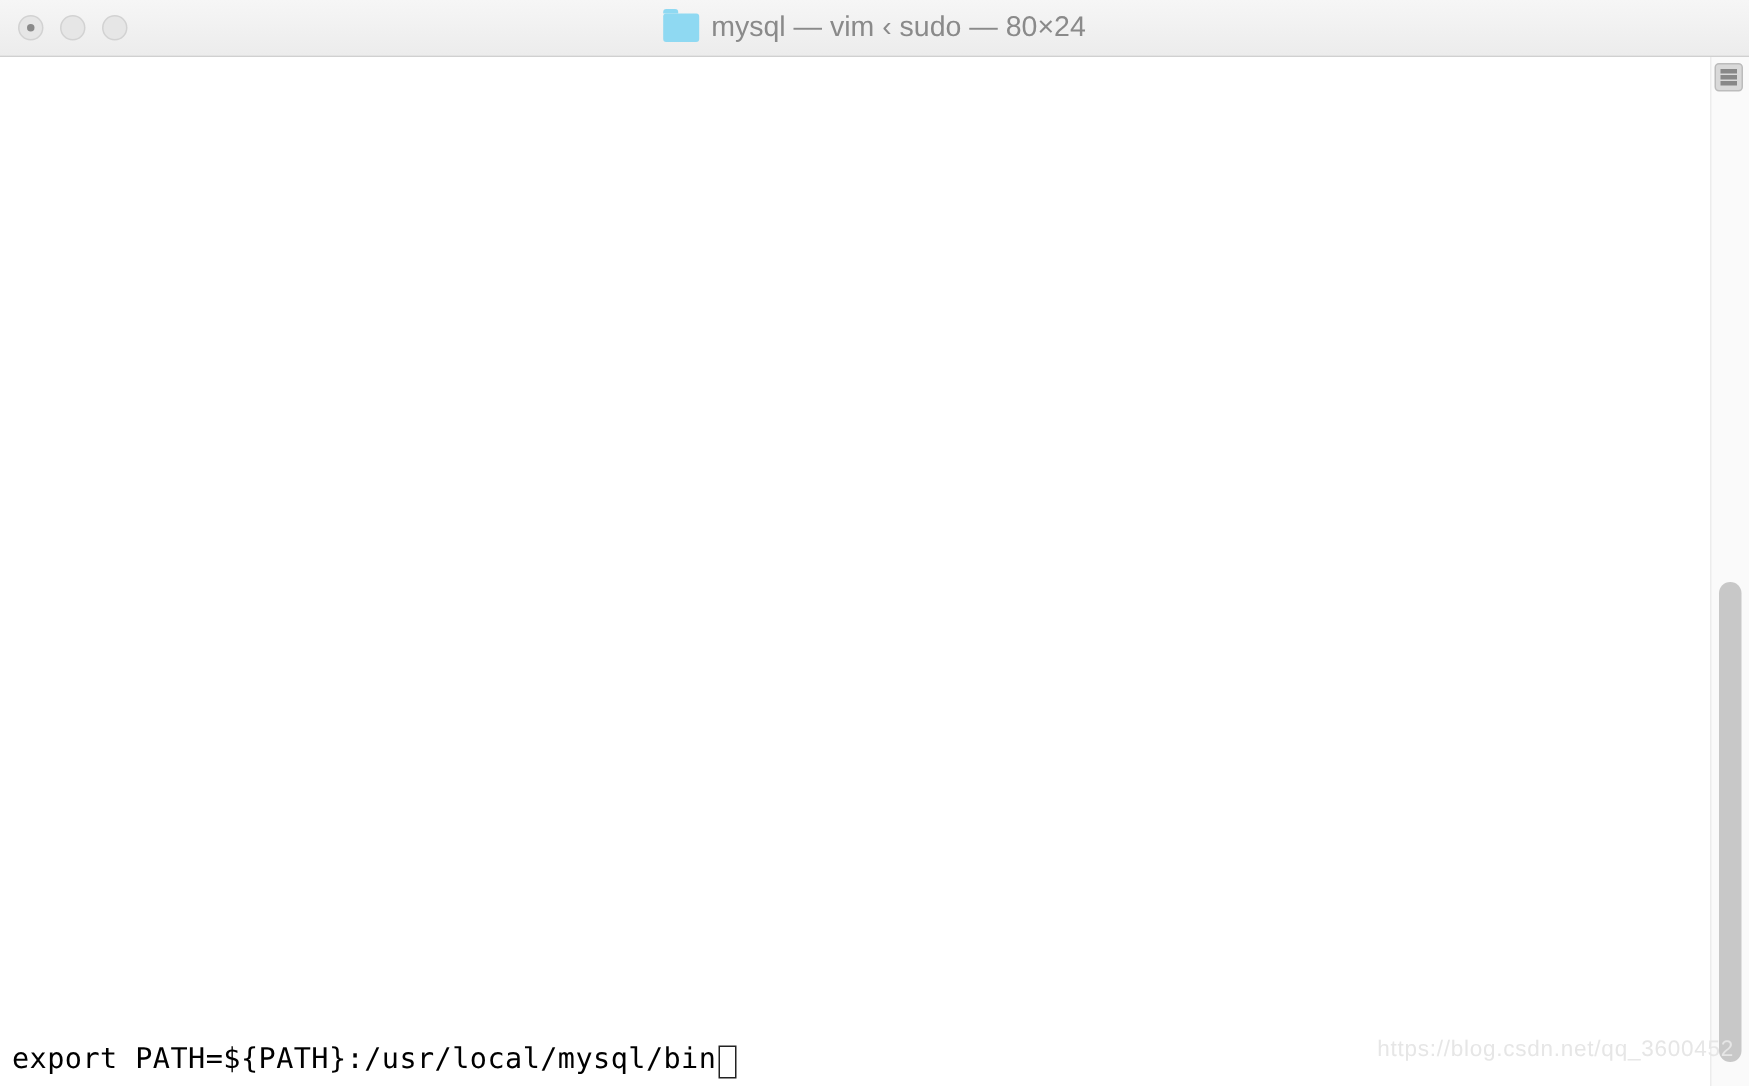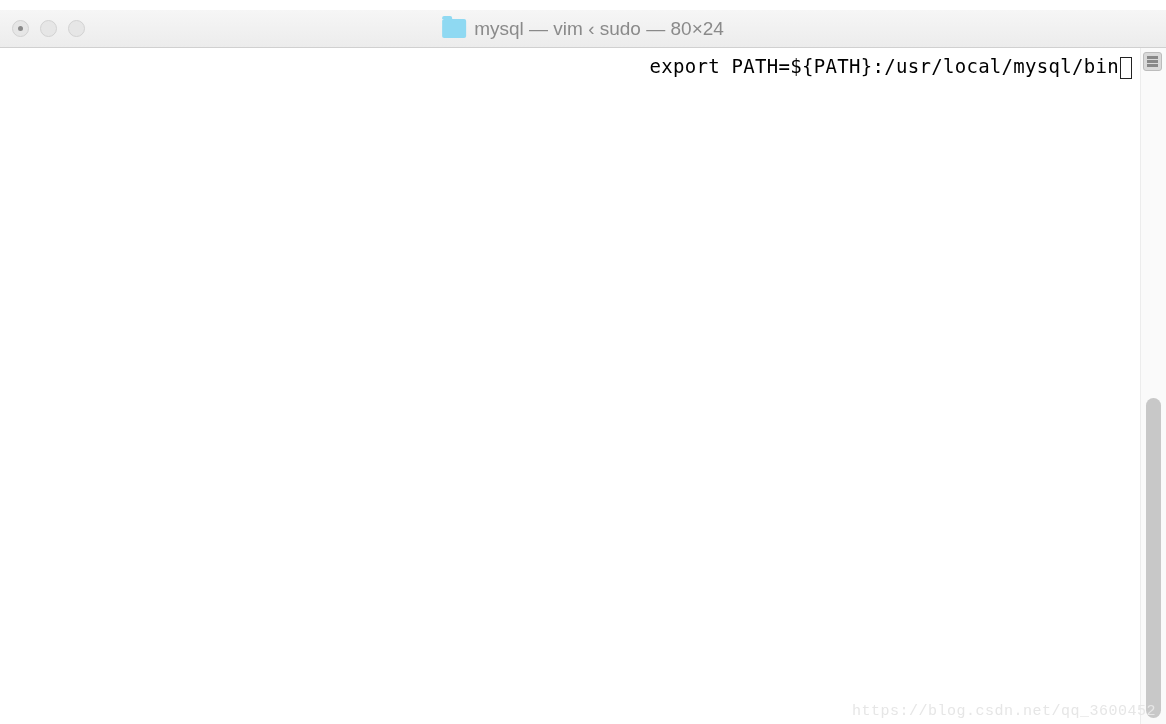--- a/index.html
+++ b/index.html
@@ -12,21 +12,20 @@
       position: relative;
     }
     .titlebar {
       height: 38px;
       background: linear-gradient(to bottom, #f6f6f6, #ececec);
       border-bottom: 1px solid #d0d0d0;
       display: flex;
       align-items: center;
       padding: 0 12px;
       position: relative;
-      margin-top: 10px;
     }
     .traffic-lights {
       display: flex;
       gap: 11px;
       align-items: center;
     }
     .traffic-light {
       width: 17px;
       height: 17px;
       border-radius: 50%;
@@ -78,21 +77,21 @@
     }
     .terminal-body {
       flex: 1;
       background: #ffffff;
       font-family: "Menlo", "Monaco", "Consolas", monospace;
       font-size: 19px;
       color: #000000;
       position: relative;
       padding: 4px 8px;
       display: flex;
-      flex-direction: row;
+      flex-direction: column;
       justify-content: flex-end;
       white-space: pre;
       line-height: 1.5;
     }
     .terminal-line {
       letter-spacing: 0.3px;
     }
     .cursor-block {
       display: inline-block;
       width: 12px;
@@ -137,23 +136,23 @@
     }
     .toolbar-btn::before {
       content: '';
       width: 11px;
       height: 3px;
       background: #888;
       box-shadow: 0 -4px 0 #888, 0 4px 0 #888;
     }
     .watermark {
       position: absolute;
-      bottom: 4px;
+      bottom: 16px;
       right: 10px;
-      font-family: Liberation Mono, monospace;
+      font-family: Liberation Sans, sans-serif;
       font-size: 15px;
       color: #e6e6e6;
       letter-spacing: 0.5px;
       pointer-events: none;
     }
   </style>
 </head>
 <body>
 
 <div class="titlebar">

